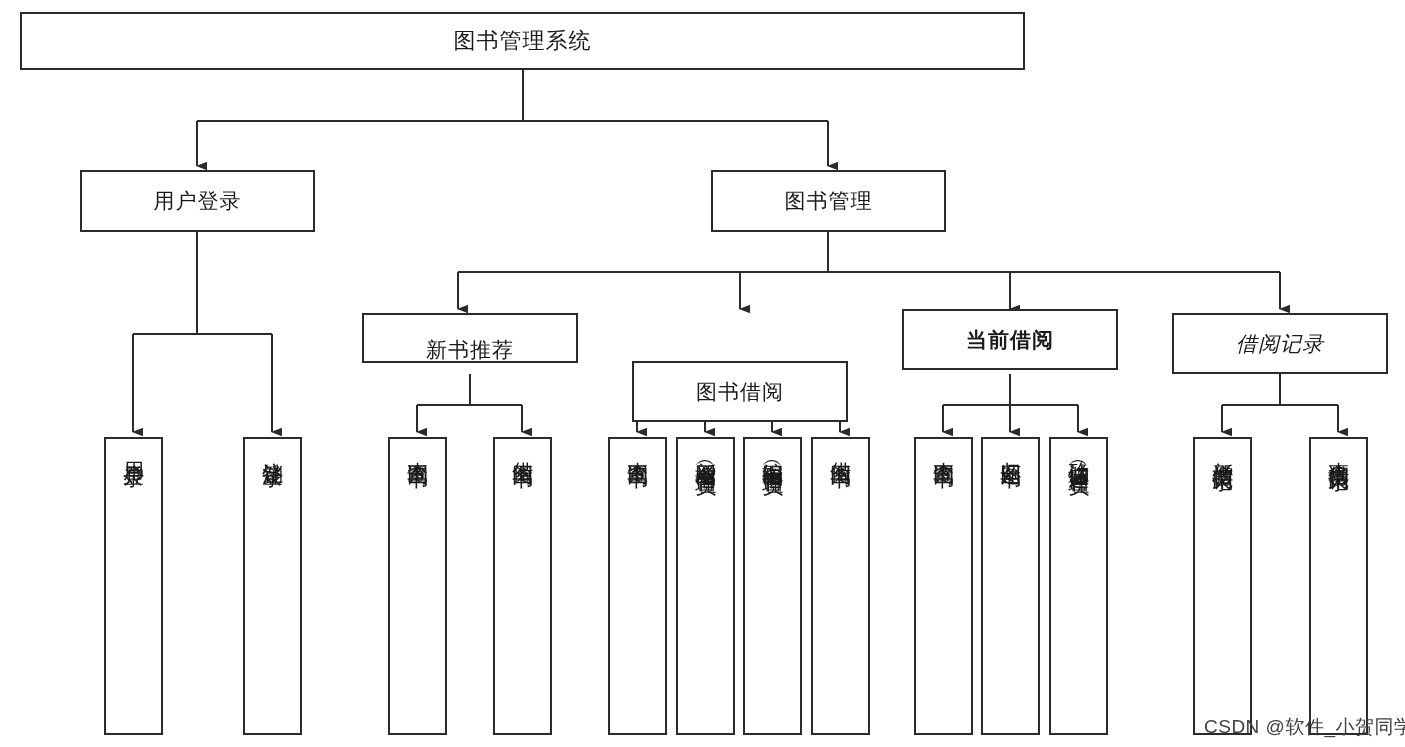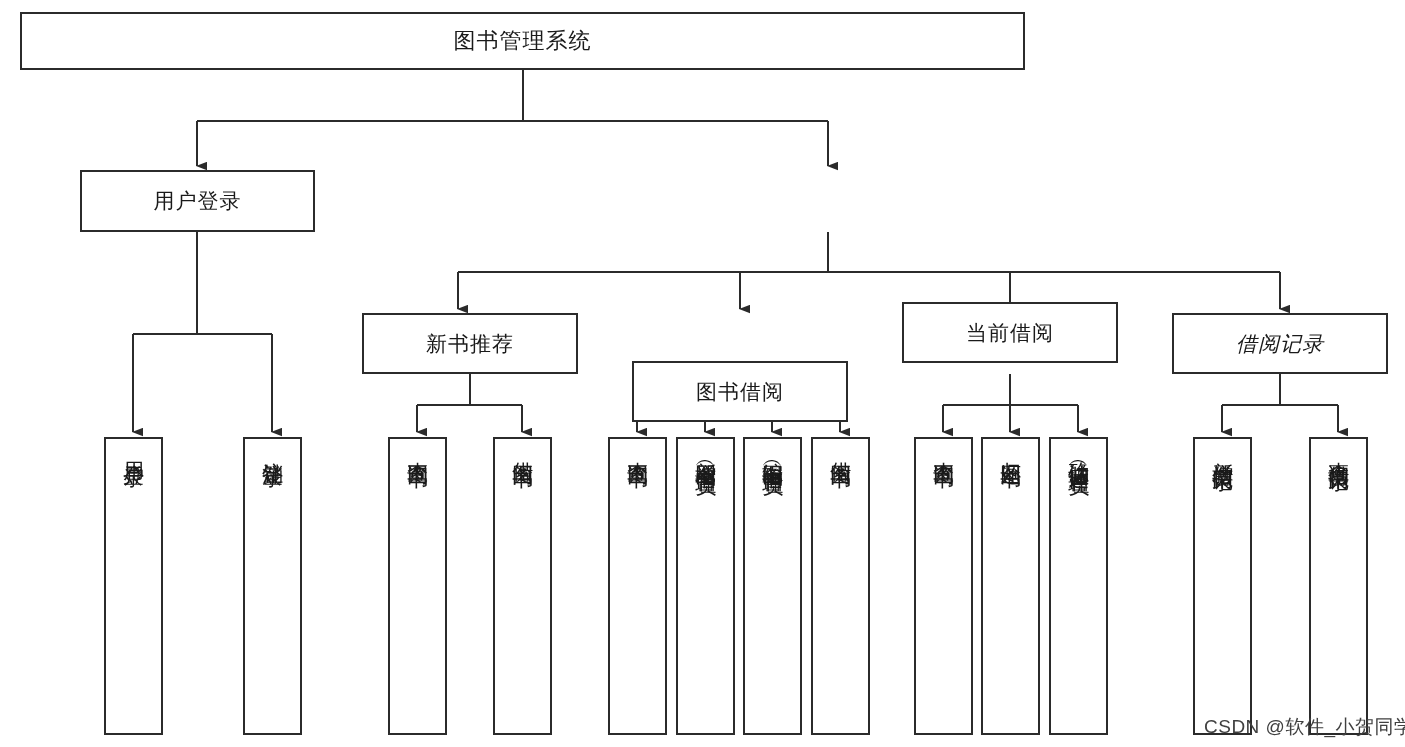--- a/index.html
+++ b/index.html
@@ -133,28 +133,31 @@
     </g>
   </svg>
 
   <div class="node horiz root" style="left:20px; top:12px; width:1005px; height:58px;">
     <span class="node-label">图书管理系统</span>
   </div>
 
   <div class="node horiz" style="left:80px; top:170px; width:235px; height:62px;">
     <span class="node-label">用户登录</span>
   </div>
-
-  <div class="node horiz" style="left:362px; top:313px; width:216px; height:61px;">
+  <div class="node horiz" style="left:711px; top:170px; width:235px; height:62px;">
+    <span class="node-label">图书管理</span>
+  </div>
+
+  <div class="node horiz" style="left:362px; top:313px; width:216px; height:50px;align-items:flex-end;">
     <span class="node-label">新书推荐</span>
   </div>
   <div class="node horiz" style="left:632px; top:313px; width:216px; height:61px;margin-top:48px;">
     <span class="node-label">图书借阅</span>
   </div>
-  <div class="node horiz" style="left:902px; top:302px; width:216px; height:61px;">
+  <div class="node horiz" style="left:902px; top:309px; width:216px; height:61px;font-weight:bold;">
     <span class="node-label">当前借阅</span>
   </div>
   <div class="node horiz" style="left:1172px; top:313px; width:216px; height:61px;font-style:italic;">
     <span class="node-label">借阅记录</span>
   </div>
 
   <div class="node vert" style="left:104px; top:437px; width:59px; height:298px;">
     <span class="node-label">用户登录</span>
   </div>
   <div class="node vert" style="left:243px; top:437px; width:59px; height:298px;">

